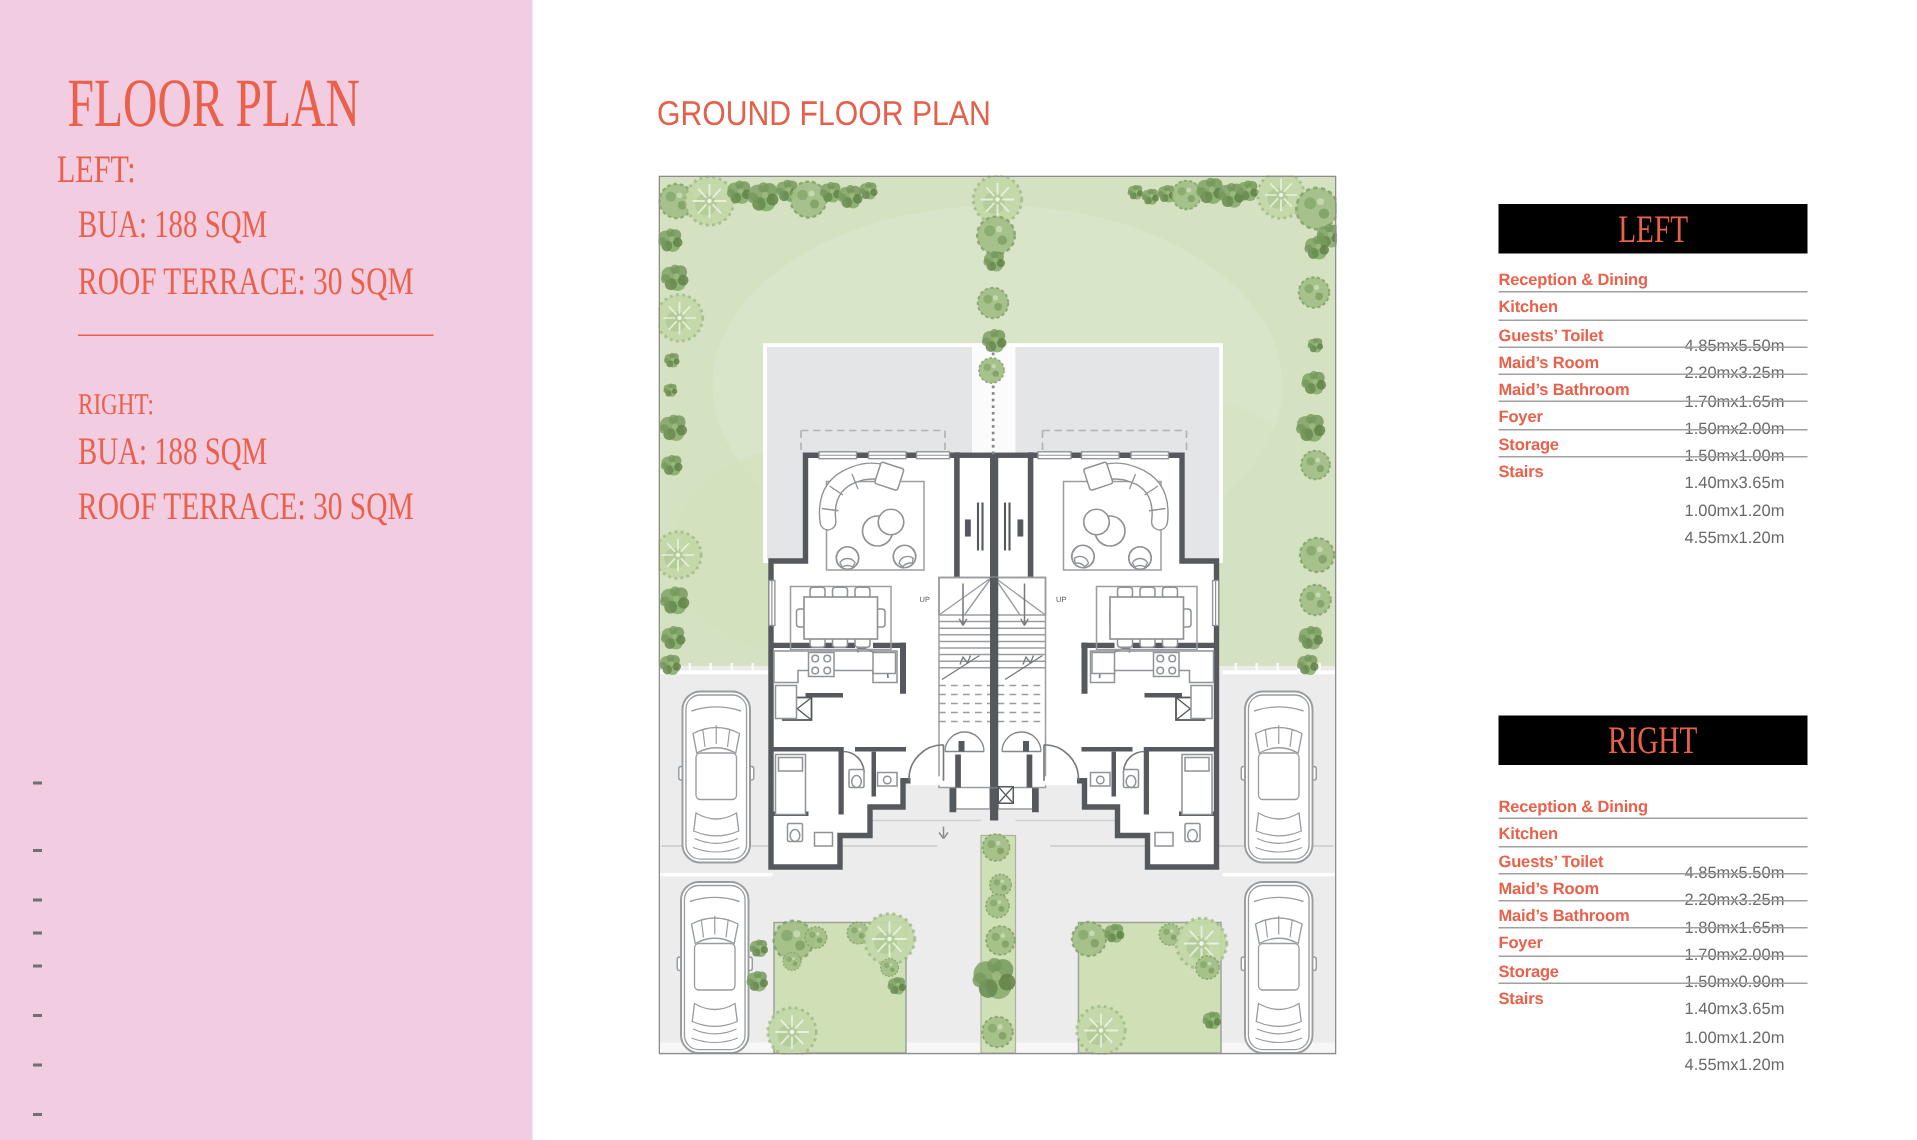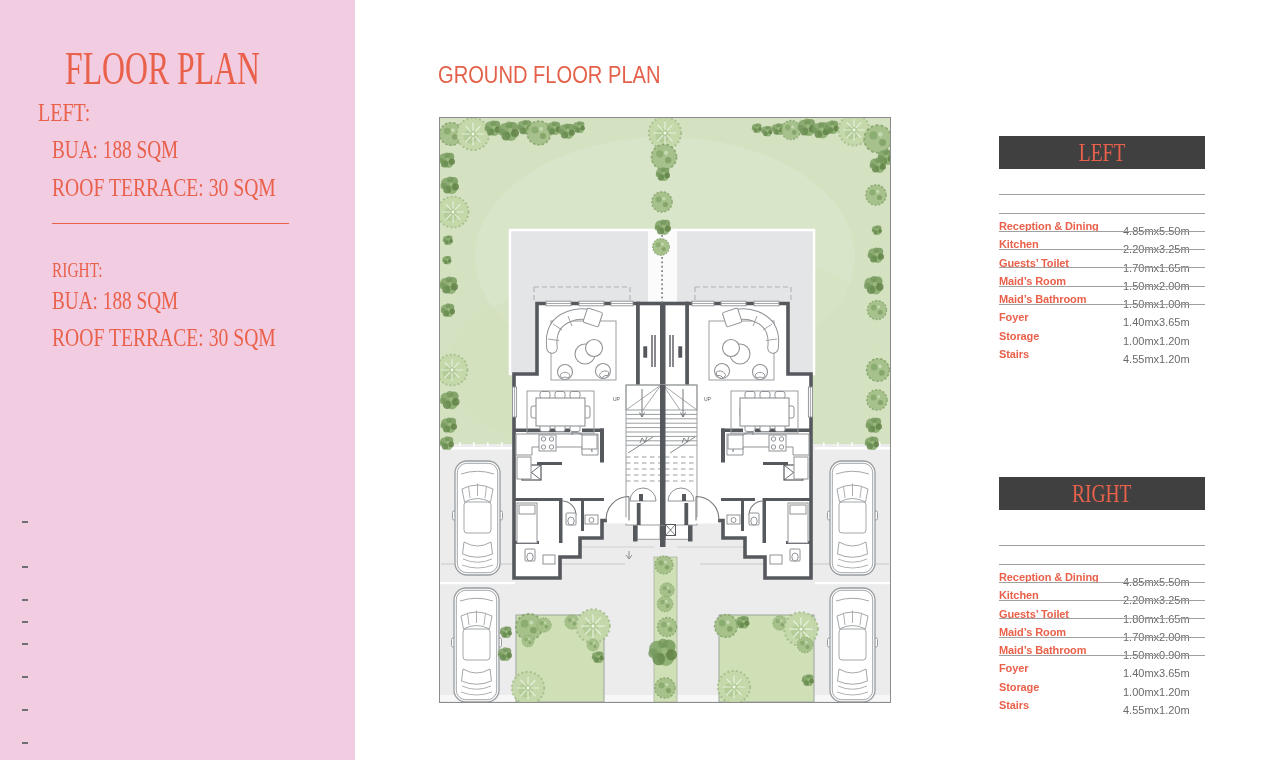--- a/index.html
+++ b/index.html
@@ -3,31 +3,31 @@
 <meta charset="utf-8">
 <style>
   html,body{margin:0;padding:0;}
   body{width:1278px;height:760px;position:relative;background:#ffffff;overflow:hidden;
        font-family:"Liberation Sans", sans-serif;}
   .abs{position:absolute;}
   .serif{font-family:"Liberation Serif", serif;color:#e9614b;}
   .sx{display:inline-block;transform-origin:0 50%;white-space:nowrap;}
   .dash{position:absolute;left:22px;width:6px;height:2px;background:#6d7173;}
   .trow{height:17.3px;border-bottom:1px solid #a0a0a0;position:relative;font-size:11px;line-height:17.3px;}
-  .trow .nm{position:absolute;left:0;top:2px;font-weight:bold;color:#e9614b;font-size:11px;letter-spacing:-0.1px;margin-top:39px;}
+  .trow .nm{position:absolute;left:0;top:2px;font-weight:bold;color:#e9614b;font-size:11px;letter-spacing:-0.1px;}
   .trow .dm{position:absolute;left:124px;top:2px;color:#6a6a6a;margin-top:44px;}
-  .thead{width:206px;height:33px;background:#404040;text-align:center;}
+  .thead{width:206px;height:33px;background:#000000;text-align:center;}
   .thead span{font-family:"Liberation Serif", serif;color:#e9614b;font-size:26px;line-height:33px;display:inline-block;transform:scaleX(0.75);}
 </style>
 </head>
 <body>
 
 <div class="abs" style="left:0;top:0;width:355px;height:760px;background:#f2cce0;"></div>
 
-<div class="abs serif" style="left:65px;top:42px;font-size:46px;"><span class="sx" style="transform:scaleX(0.69);">FLOOR PLAN</span></div>
+<div class="abs serif" style="left:45px;top:42px;font-size:46px;"><span class="sx" style="transform:scaleX(0.69);">FLOOR PLAN</span></div>
 
 <div class="abs serif" style="left:38px;top:98px;font-size:26px;"><span class="sx" style="transform:scaleX(0.77);">LEFT:</span></div>
 
 <div class="abs serif" style="left:52px;top:135px;font-size:26px;"><span class="sx" style="transform:scaleX(0.74);">BUA: 188 SQM</span></div>
 
 <div class="abs serif" style="left:52px;top:173px;font-size:26px;"><span class="sx" style="transform:scaleX(0.755);">ROOF TERRACE: 30 SQM</span></div>
 
 <div class="abs" style="left:52px;top:223px;width:237px;height:0;border-top:1px solid #e9614b;"></div>
 
 <div class="abs serif" style="left:52px;top:259px;font-size:20px;"><span class="sx" style="transform:scaleX(0.77);">RIGHT:</span></div>

